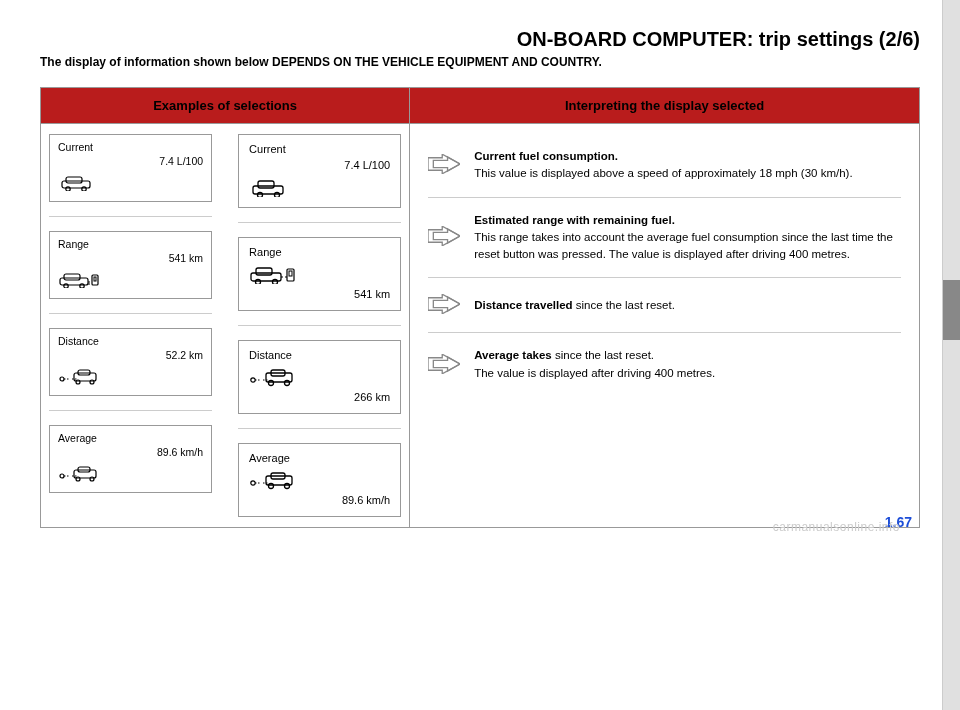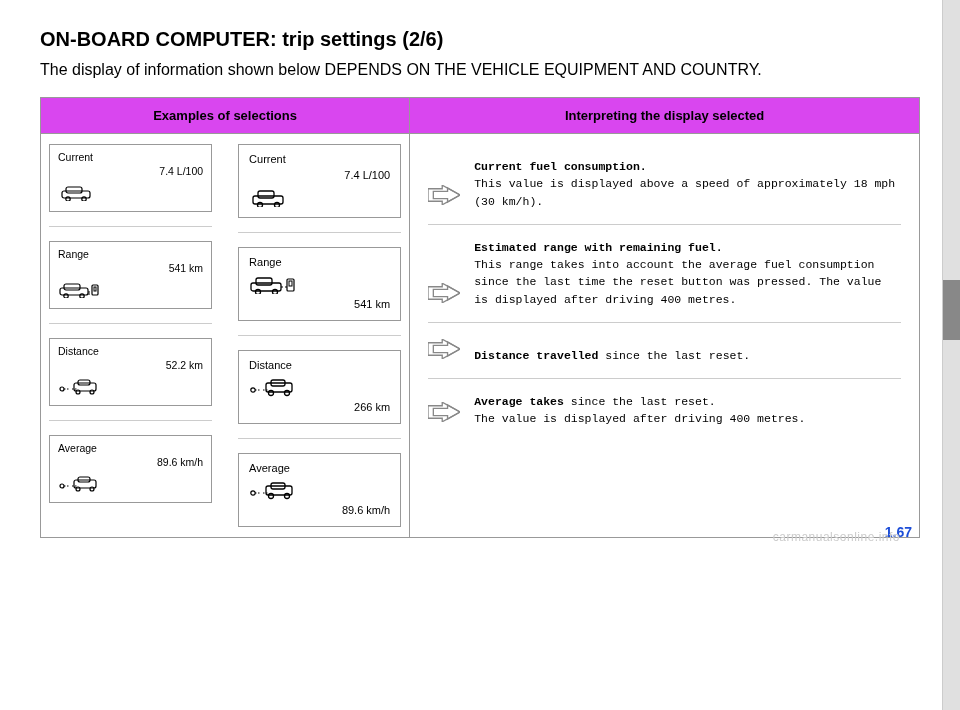--- a/index.html
+++ b/index.html
@@ -13,27 +13,28 @@
     }
 
     .page {
       padding: 28px 40px 20px 40px;
       position: relative;
     }
 
     .page-title {
       font-size: 20px;
       font-weight: bold;
-      margin-bottom: 10px;
-      color: #000;
+      margin-bottom: 4px;
+      color: #000;
+      text-align: right;
     }
 
     .subtitle {
-      font-size: 16px;
-      font-weight: normal;
+      font-size: 12px;
+      font-weight: bold;
       margin-bottom: 18px;
       color: #000;
     }
 
     
     .scrollbar {
       position: absolute;
       right: 0;
       top: 0;
       width: 18px;
@@ -59,21 +60,21 @@
     .main-table th, .main-table td {
       border: 1px solid #999;
       vertical-align: top;
     }
 
     .col-header {
       text-align: center;
       font-size: 13px;
       font-weight: bold;
       padding: 10px 8px;
-      background: #d946ef;
+      background: #b91c1c;
       border-bottom: 1px solid #999;
     }
 
     .col-examples {
       width: 42%;
       padding: 10px 8px;
     }
 
     .col-interpret {
       width: 58%;
@@ -159,25 +160,24 @@
 
     
     .interpret-rows {
       display: flex;
       flex-direction: column;
       gap: 0;
     }
 
     .interpret-row {
       display: flex;
-      align-items: flex-end;
+      align-items: center;
       padding: 14px 0;
       border-bottom: 1px solid #ccc;
       gap: 14px;
-      font-family: Liberation Mono, monospace;
     }
 
     .interpret-row:last-child {
       border-bottom: none;
     }
 
     .arrow-icon {
       flex-shrink: 0;
       margin-top: 2px;
     }

